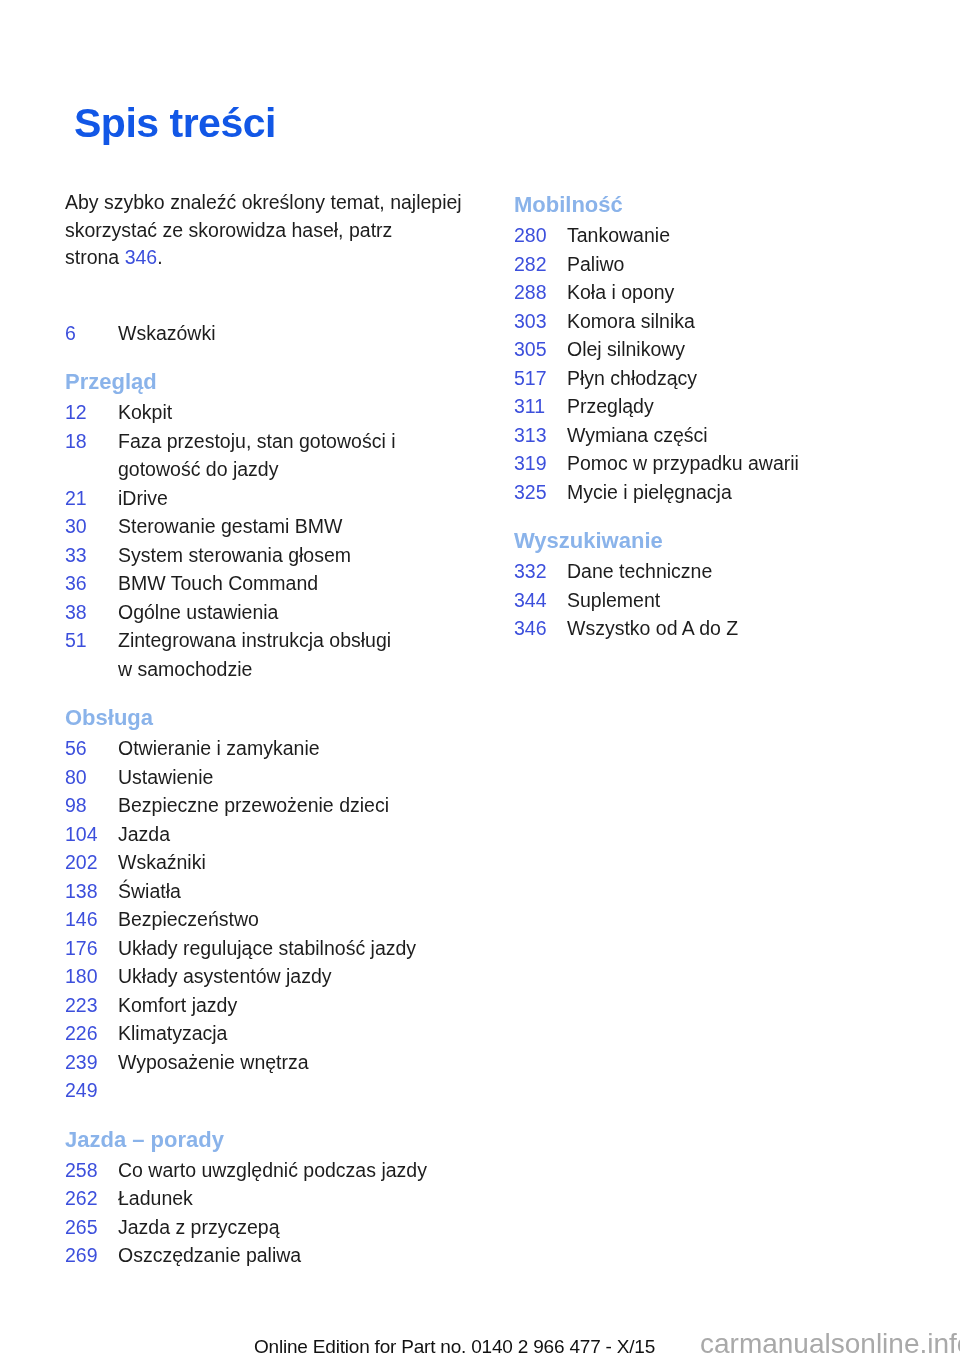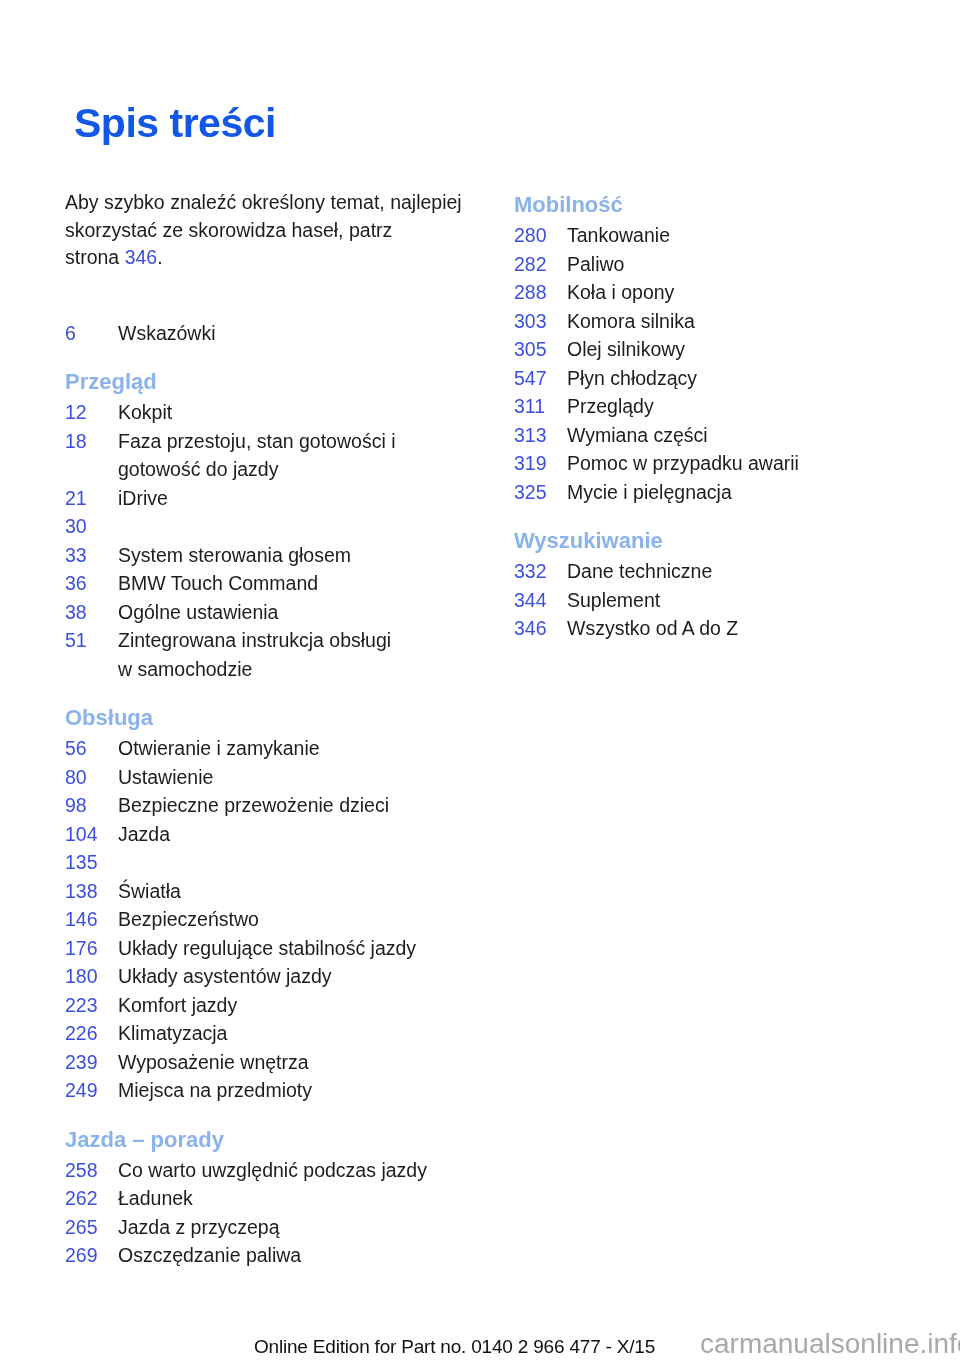--- a/index.html
+++ b/index.html
@@ -102,20 +102,21 @@
             <span class="num">18</span>
             <span class="lbl">Faza przestoju, stan gotowości i
 gotowość do jazdy</span>
           </div>
           <div class="entry">
             <span class="num">21</span>
             <span class="lbl">iDrive</span>
           </div>
           <div class="entry">
             <span class="num">30</span>
+            <span class="lbl">Sterowanie gestami BMW</span>
           </div>
           <div class="entry">
             <span class="num">33</span>
             <span class="lbl">System sterowania głosem</span>
           </div>
           <div class="entry">
             <span class="num">36</span>
             <span class="lbl">BMW Touch Command</span>
           </div>
           <div class="entry">
@@ -140,21 +141,22 @@
           </div>
           <div class="entry">
             <span class="num">98</span>
             <span class="lbl">Bezpieczne przewożenie dzieci</span>
           </div>
           <div class="entry">
             <span class="num">104</span>
             <span class="lbl">Jazda</span>
           </div>
           <div class="entry">
-            <span class="num">135</span>
+            <span class="num">202</span>
+            <span class="lbl">Wskaźniki</span>
           </div>
           <div class="entry">
             <span class="num">138</span>
             <span class="lbl">Światła</span>
           </div>
           <div class="entry">
             <span class="num">146</span>
             <span class="lbl">Bezpieczeństwo</span>
           </div>
           <div class="entry">
@@ -172,21 +174,20 @@
           <div class="entry">
             <span class="num">226</span>
             <span class="lbl">Klimatyzacja</span>
           </div>
           <div class="entry">
             <span class="num">239</span>
             <span class="lbl">Wyposażenie wnętrza</span>
           </div>
           <div class="entry">
             <span class="num">249</span>
-            <span class="lbl">Miejsca na przedmioty</span>
           </div>
         </section>
         <section class="toc-section">
           <h2>Jazda – porady</h2>
           <div class="entry">
             <span class="num">258</span>
             <span class="lbl">Co warto uwzględnić podczas jazdy</span>
           </div>
           <div class="entry">
             <span class="num">262</span>
@@ -222,21 +223,21 @@
           </div>
           <div class="entry">
             <span class="num">303</span>
             <span class="lbl">Komora silnika</span>
           </div>
           <div class="entry">
             <span class="num">305</span>
             <span class="lbl">Olej silnikowy</span>
           </div>
           <div class="entry">
-            <span class="num">547</span>
+            <span class="num">517</span>
             <span class="lbl">Płyn chłodzący</span>
           </div>
           <div class="entry">
             <span class="num">311</span>
             <span class="lbl">Przeglądy</span>
           </div>
           <div class="entry">
             <span class="num">313</span>
             <span class="lbl">Wymiana części</span>
           </div>

